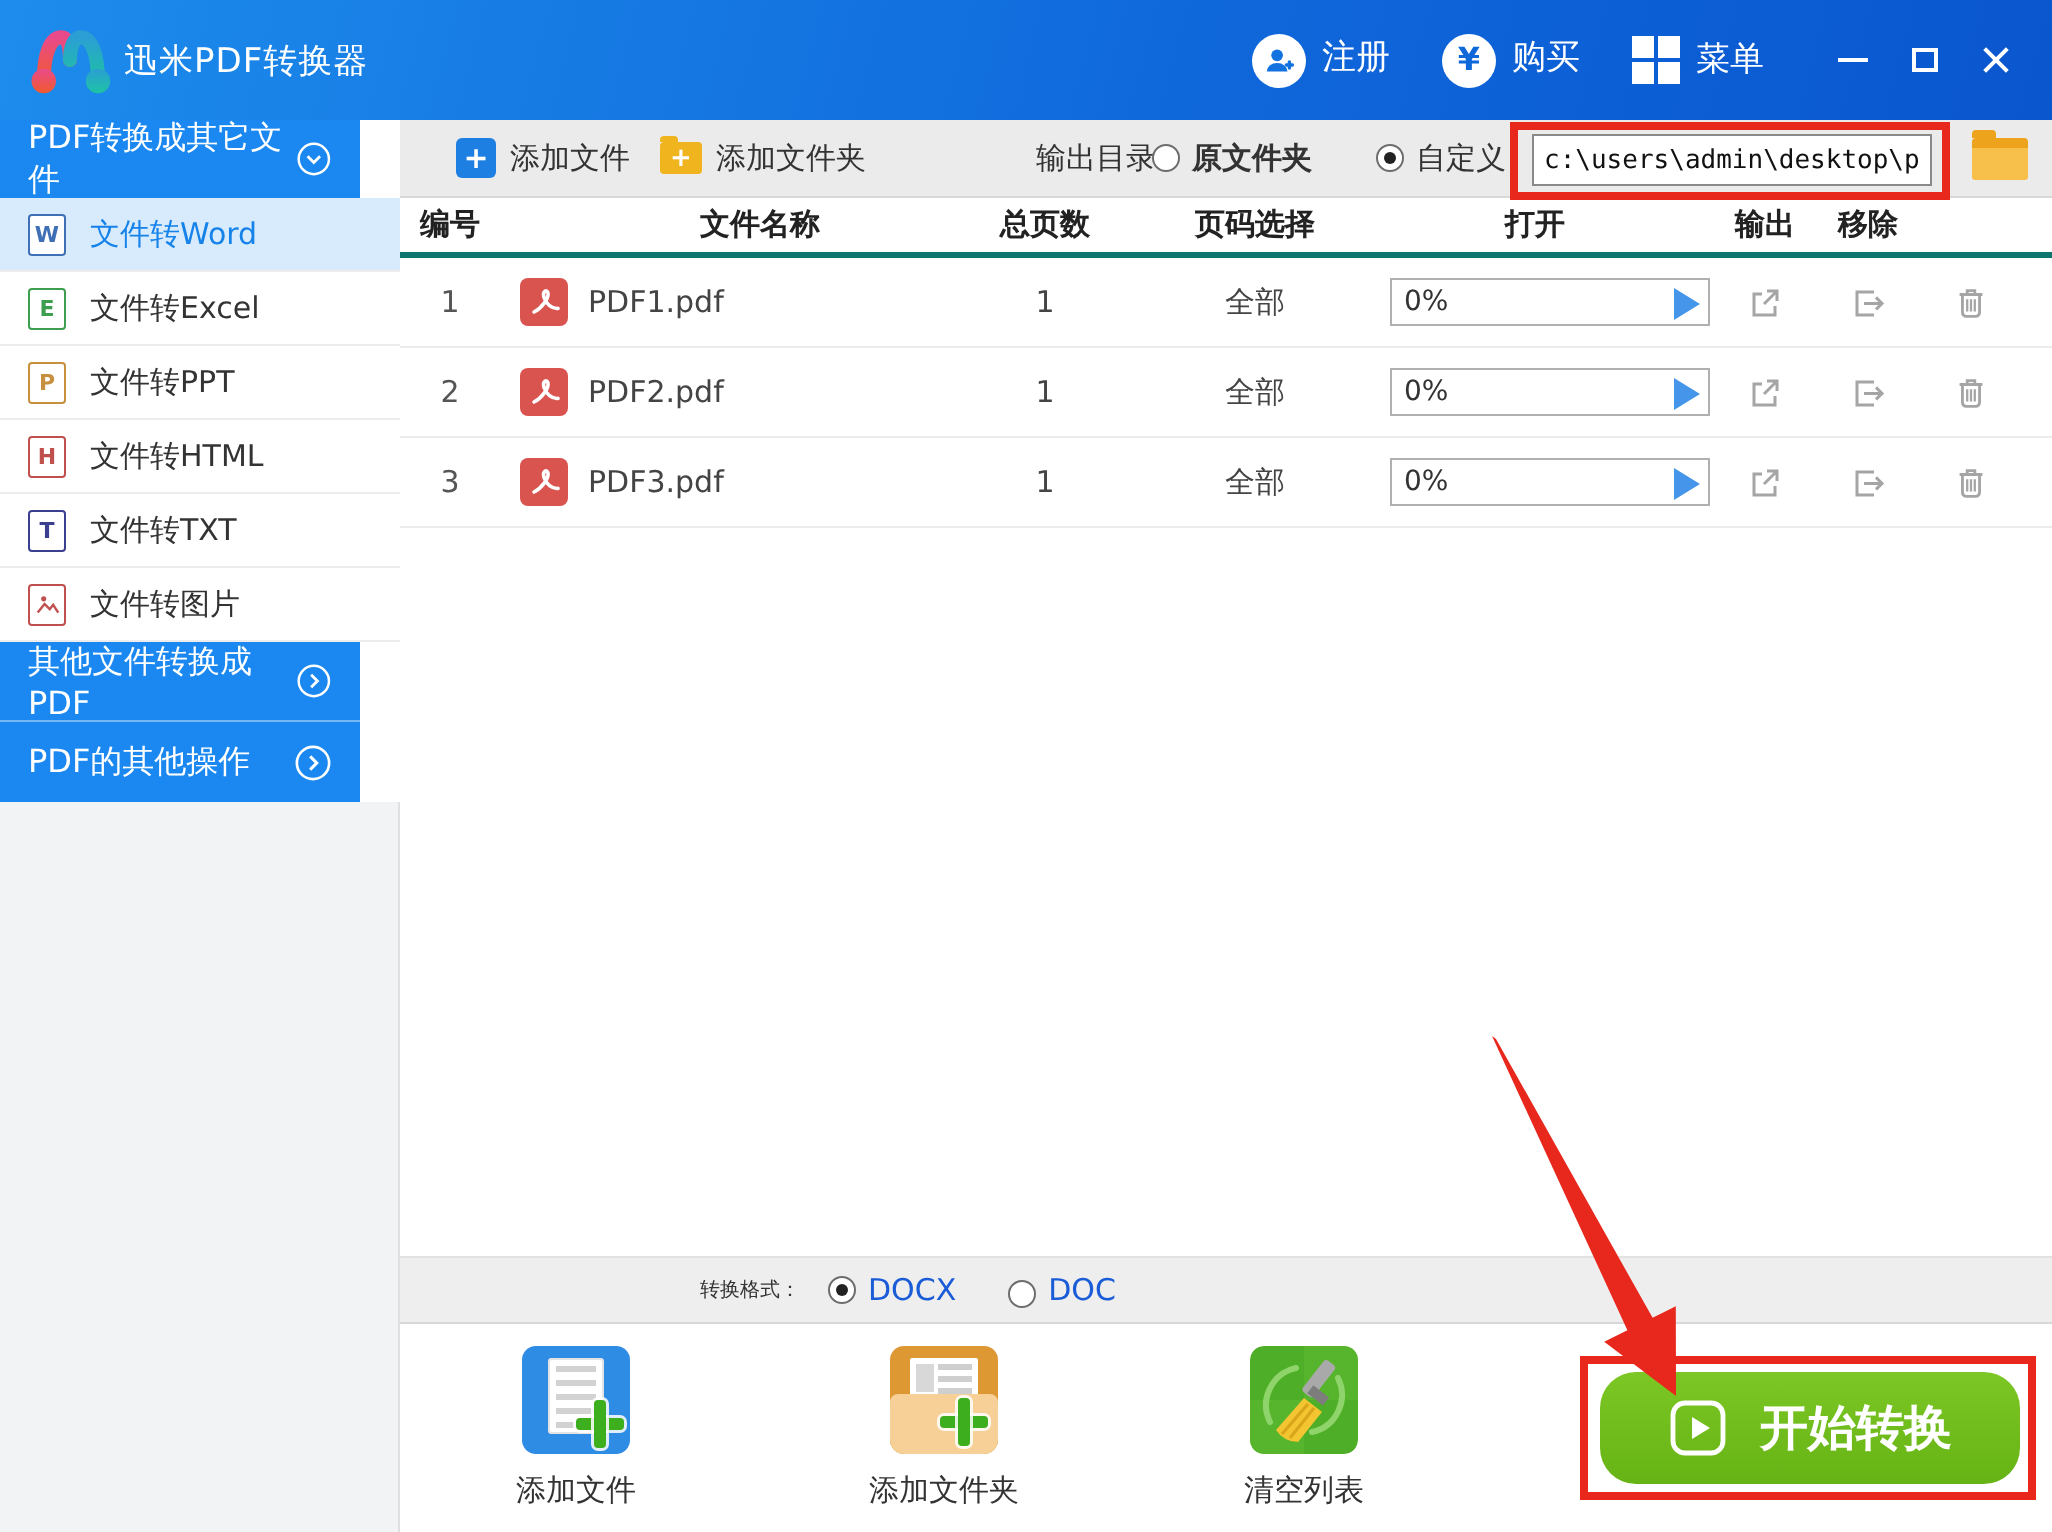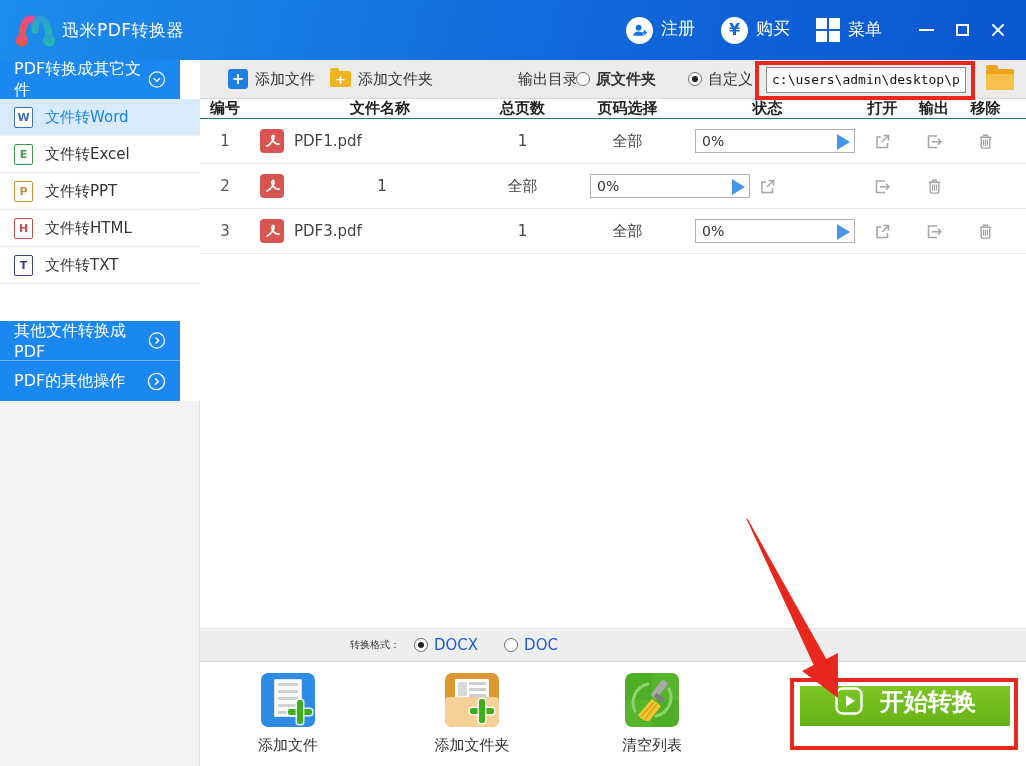--- a/index.html
+++ b/index.html
@@ -59,60 +59,60 @@
   .radio.checked::after { content:""; position:absolute; left:3px; top:3px; width:6px; height:6px; background:#222; border-radius:50%; }
   .path-input { position:absolute; left:566px; top:7px; width:200px; height:26px; border:1px solid #8a8a8a;
     background:#fff; font-family:"DejaVu Sans Mono","Liberation Mono",monospace; font-size:13px; padding:0 5px; color:#111; }
   .out-folder-ic { position:absolute; left:786px; top:9px; width:28px; height:21px; background:#eda41c; border-radius:2px; }
   .out-folder-ic::before { content:""; position:absolute; left:0; top:-4px; width:12px; height:4px; background:#eda41c; border-radius:2px 2px 0 0; }
   .out-folder-ic::after { content:""; position:absolute; left:0; top:5px; width:28px; height:16px; background:#f7c04a; border-radius:0 0 2px 2px; }
 
   
   .tbl { position:absolute; left:200px; top:99px; width:826px; }
   .tbl-grid { display:grid; grid-template-columns:50px 44px 176px 105px 105px 175px 55px 48px 55px; align-items:center; }
-  .tbl-head { height:20px; border-bottom:1px solid #0f766e; font-size:15px; font-weight:bold; color:#222;
+  .tbl-head { height:30px; border-bottom:3px solid #0f766e; font-size:15px; font-weight:bold; color:#222;
     display:grid; grid-template-columns:50px 220px 105px 105px 175px 55px 48px 55px; align-items:center; }
   .th { text-align:center; } .th.name { text-align:center; padding-left:40px; }
   .row { height:45px; border-bottom:1px solid #ececec; font-size:15px; color:#444; }
   .cell-c { text-align:center; } .cell-num { text-align:center; color:#555; }
   .pdf-ic { width:24px; height:24px; background:#d9534f; border-radius:4px; display:block; margin:0 auto; }
   .prog { margin-left:15px; width:160px; height:24px; border:1px solid #b0b0b0; background:#fff;
     position:relative; display:flex; align-items:center; padding-left:6px; font-size:14px; color:#333; }
   .play-tri { position:absolute; right:4px; top:4px; width:0; height:0; cursor:pointer;
     border-left:13px solid #4596ea; border-top:8px solid transparent; border-bottom:8px solid transparent; }
   .act-ic { display:block; margin:0 auto; cursor:pointer; }
 
   
   .format-bar { position:absolute; left:200px; top:628px; width:826px; height:34px; background:#eeeeee;
     border-top:1px solid #e2e2e2; border-bottom:1px solid #d8d8d8; display:flex; align-items:center; padding-left:150px; gap:14px; }
   .fmt-label { font-size:10px; color:#333; }
   .fmt-opt { display:flex; align-items:center; gap:6px; font-size:15px; color:#1a5cd7; cursor:pointer; }
-  .fmt-opt + .fmt-opt { margin-left:12px; }
+  .fmt-opt + .fmt-opt { margin-left:12px;align-items:flex-end; }
 
   
   .bottom { position:absolute; left:200px; top:662px; width:826px; height:104px; background:#fff; }
   .big-btn { position:absolute; top:11px; width:120px; display:flex; flex-direction:column; align-items:center; gap:9px; cursor:pointer; }
   .big-btn .lbl { font-size:15px; color:#333; }
   .bb1 { left:28px; } .bb2 { left:212px; } .bb3 { left:392px; }
   .big-ic { width:54px; height:54px; border-radius:7px; position:relative; overflow:hidden; }
   .ic-addfile { background:#2f8ce4; }
   .ic-addfile .page { position:absolute; left:13px; top:6px; width:28px; height:38px; background:#fff; border-radius:2px; box-shadow:0 0 0 1px #e3e3e3 inset; }
   .ic-addfile .page i { display:block; height:3px; background:#d2d2d2; margin:4px 4px 0 4px; }
   .ic-addfolder { background:#dd9733; }
   .ic-addfolder .doc { position:absolute; left:10px; top:6px; width:34px; height:22px; background:#fff; border-radius:1px; }
   .ic-addfolder .doc i { display:block; height:3px; background:#cfcfcf; margin:3px 3px 0 14px; }
   .ic-addfolder .doc b { position:absolute; left:3px; top:3px; width:9px; height:14px; background:#d8d8d8; }
   .ic-addfolder .front { position:absolute; left:0; top:24px; width:54px; height:30px; background:#f6d096; border-radius:4px 4px 7px 7px; }
   .plus { position:absolute; width:24px; height:24px; }
   .plus::before,.plus::after { content:""; position:absolute; background:#3dae1d; border-radius:2px; box-shadow:0 0 0 1.5px rgba(255,255,255,.85); }
   .plus::before { left:0; top:9px; width:24px; height:6px; }
   .plus::after { left:9px; top:0; width:6px; height:24px; }
   .ic-addfile .plus { right:3px; bottom:3px; } .ic-addfolder .plus { right:5px; bottom:4px; }
-  .start-btn { position:absolute; left:600px; top:24px; width:210px; height:40px; border-radius:0;
-    background:linear-gradient(#7cc725,#66b315); display:flex; justify-content:center; gap:16px;
+  .start-btn { position:absolute; left:600px; top:24px; width:210px; height:56px; border-radius:18px;
+    background:linear-gradient(#7cc725,#66b315); display:flex; align-items:center; justify-content:center; gap:16px;
     color:#fff; font-size:24px; font-weight:bold; cursor:pointer; }
 
   
   .hl-box { position:absolute; border:4px solid #e8281d; background:transparent; pointer-events:none; }
   .hl-input { left:755px; top:61px; width:220px; height:39px; }
   .hl-start { left:790px; top:678px; width:228px; height:72px; }
   .arrow-svg { position:absolute; left:0; top:0; width:1026px; height:766px; pointer-events:none; }
 </style>
 </head>
 <body>
@@ -201,20 +201,29 @@
       <span>文件转PPT</span>
     </div>
     <div class="side-item">
       <span class="ft-ic" style="color:#c0504d">H</span>
       <span>文件转HTML</span>
     </div>
     <div class="side-item">
       <span class="ft-ic" style="color:#3b3f8f">T</span>
       <span>文件转TXT</span>
     </div>
+    <div class="side-item">
+      <span class="ft-ic" style="color:#c0504d">
+        <svg width="12" height="12" viewBox="0 0 14 14">
+            <circle cx="4.5" cy="4" r="1.5" fill="#c0504d"></circle>
+        <polyline points="1,12 5,7 8,10 10,7.5 13,12" fill="none" stroke="#c0504d" stroke-width="1.4"></polyline>
+          </svg>
+      </span>
+      <span>文件转图片</span>
+    </div>
   </div>
 
   <div class="side-header h3">
     <span>PDF的其他操作</span>
     <svg width="19" height="19" viewBox="0 0 20 20">
       <circle cx="10" cy="10" r="8.5" fill="none" stroke="#fff" stroke-width="1.4"></circle>
       <polyline points="8.5,6.5 12,10 8.5,13.5" fill="none" stroke="#fff" stroke-width="1.6"></polyline>
     </svg>
   </div>
   <div class="side-header h2">
@@ -250,21 +259,20 @@
     <input class="path-input" type="text" value="c:\users\admin\desktop\pdf转换" style="">
     <span class="out-folder-ic"></span>
   </div>
 
   <div class="tbl">
     <div class="tbl-head">
       <span class="th">编号</span>
       <span class="th name">文件名称</span>
       <span class="th">总页数</span>
       <span class="th">页码选择</span>
-      <span class="th">状态</span>
       <span class="th">打开</span>
       <span class="th">输出</span>
       <span class="th">移除</span>
     </div>
 
     <div class="row tbl-grid">
       <span class="cell-num">1</span>
       <span class="pdf-ic">
         <svg width="24" height="24" viewBox="0 0 24 24">
             <path d="M7,17 C11,15 14.5,10 14,7.5 C13.6,5.5 11,6.5 12,9.8 C13,13 16,15.5 19,15.2" fill="none" stroke="#fff" stroke-width="1.8" stroke-linecap="round"></path>
@@ -292,20 +300,21 @@
       </svg>
     </div>
 
     <div class="row tbl-grid">
       <span class="cell-num">2</span>
       <span class="pdf-ic">
         <svg width="24" height="24" viewBox="0 0 24 24">
             <path d="M7,17 C11,15 14.5,10 14,7.5 C13.6,5.5 11,6.5 12,9.8 C13,13 16,15.5 19,15.2" fill="none" stroke="#fff" stroke-width="1.8" stroke-linecap="round"></path>
           </svg>
       </span>
+      <span>PDF2.pdf</span>
       <span class="cell-c">1</span>
       <span class="cell-c">全部</span>
       <span class="prog">
         <span>0%</span>
         <i class="play-tri"></i>
       </span>
       <svg class="act-ic" width="19" height="19" viewBox="0 0 19 19">
         <path d="M8,5 H4 V15.5 H14.5 V11" fill="none" stroke="#a5a5a5" stroke-width="1.5"></path>
         <path d="M10.5,3.5 H15.5 V8.5 M15.5,3.5 L9,10" fill="none" stroke="#a5a5a5" stroke-width="1.5"></path>
       </svg>

